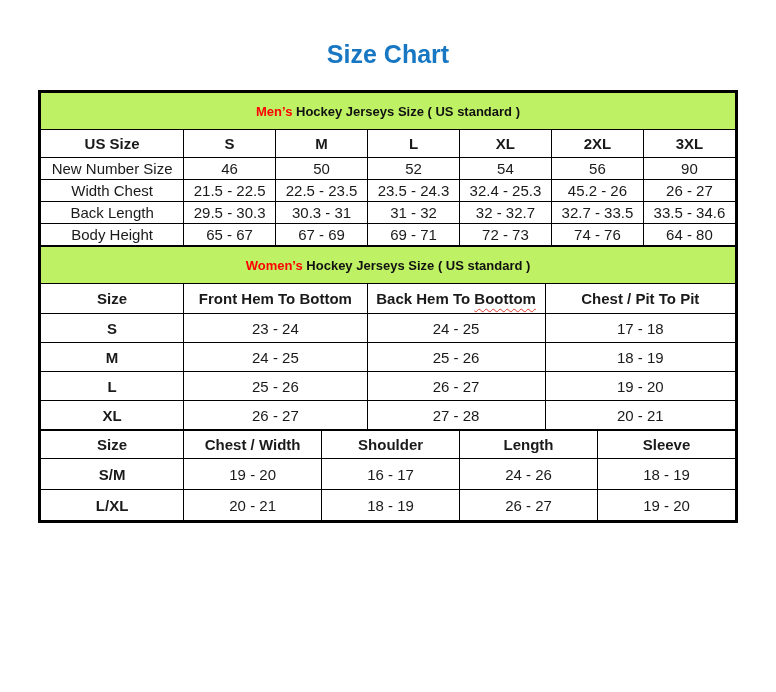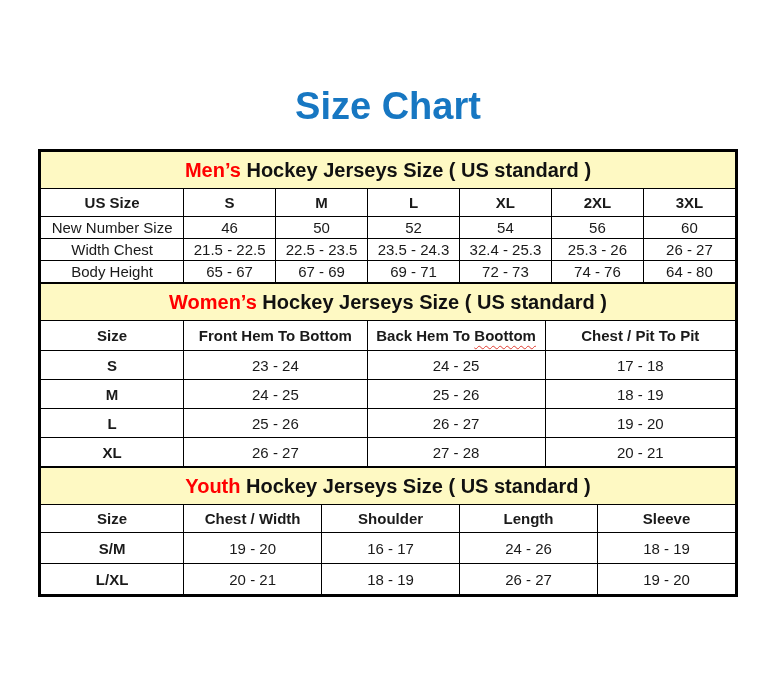--- a/index.html
+++ b/index.html
@@ -6,23 +6,23 @@
   html, body {
     margin: 0; padding: 0;
     width: 776px; height: 692px;
     background: #ffffff;
     font-family: "Liberation Sans", sans-serif;
     color: #1a1a1a;
     overflow: hidden;
   }
   .page-title {
     margin: 0;
-    padding-top: 85px;
+    padding-top: 40px;
     text-align: center;
-    font-size: 38px;
+    font-size: 25px;
     font-weight: 700;
     color: #1777c2;
   }
   .chart-wrap {
     width: 700px;
     margin: 21px 0 0 38px;
     border: 2px solid #000;
   }
   table {
     width: 100%;
@@ -32,23 +32,23 @@
   td, th {
     border: 1.5px solid #000;
     text-align: center;
     vertical-align: middle;
     font-size: 15px;
     padding: 2px;
     overflow: hidden;
     white-space: nowrap;
   }
   tr.band td {
-    background: #fef9c3;
+    background: #bef264;
     font-weight: 700;
-    font-size: 20px;
+    font-size: 13px;
     height: 37px;
   }
   .band-highlight { color: #ff0000; }
   .band-rest { color: #111111; }
   th.colhead {
     font-weight: 700;
     height: 28px;
   }
   td.rowlabel { font-weight: 400; }
   td.sizelabel { font-weight: 700; }
@@ -94,30 +94,39 @@
       <th class="colhead">2XL</th>
       <th class="colhead">3XL</th>
     </tr>
     <tr>
       <td class="rowlabel">New Number Size</td>
       <td class="data-cell">46</td>
       <td class="data-cell">50</td>
       <td class="data-cell">52</td>
       <td class="data-cell">54</td>
       <td class="data-cell">56</td>
-      <td class="data-cell">60</td>
+      <td class="data-cell">90</td>
     </tr>
     <tr>
       <td class="rowlabel">Width Chest</td>
       <td class="data-cell">21.5 - 22.5</td>
       <td class="data-cell">22.5 - 23.5</td>
       <td class="data-cell">23.5 - 24.3</td>
       <td class="data-cell">32.4 - 25.3</td>
-      <td class="data-cell">25.3 - 26</td>
-      <td class="data-cell">26 - 27</td>
+      <td class="data-cell">45.2 - 26</td>
+      <td class="data-cell">26 - 27</td>
+    </tr>
+    <tr>
+      <td class="rowlabel">Back Length</td>
+      <td class="data-cell">29.5 - 30.3</td>
+      <td class="data-cell">30.3 - 31</td>
+      <td class="data-cell">31 - 32</td>
+      <td class="data-cell">32 - 32.7</td>
+      <td class="data-cell">32.7 - 33.5</td>
+      <td class="data-cell">33.5 - 34.6</td>
     </tr>
     <tr>
       <td class="rowlabel">Body Height</td>
       <td class="data-cell">65 - 67</td>
       <td class="data-cell">67 - 69</td>
       <td class="data-cell">69 - 71</td>
       <td class="data-cell">72 - 73</td>
       <td class="data-cell">74 - 76</td>
       <td class="data-cell">64 - 80</td>
     </tr>
@@ -170,23 +179,20 @@
 
   <table class="youth-table">
     <colgroup>
       <col style="width:20.6%">
         <col style="width:19.85%">
         <col style="width:19.85%">
         <col style="width:19.85%">
         <col style="width:19.85%">
     </colgroup>
     <tbody>
-        <tr class="band">
-      <td colspan="5"><span class="band-highlight">Youth</span><span class="band-rest"> Hockey Jerseys Size ( US standard )</span></td>
-    </tr>
     <tr>
       <th class="colhead">Size</th>
       <th class="colhead">Chest / Width</th>
       <th class="colhead">Shoulder</th>
       <th class="colhead">Length</th>
       <th class="colhead">Sleeve</th>
     </tr>
     <tr>
       <td class="sizelabel">S/M</td>
       <td class="data-cell">19 - 20</td>

